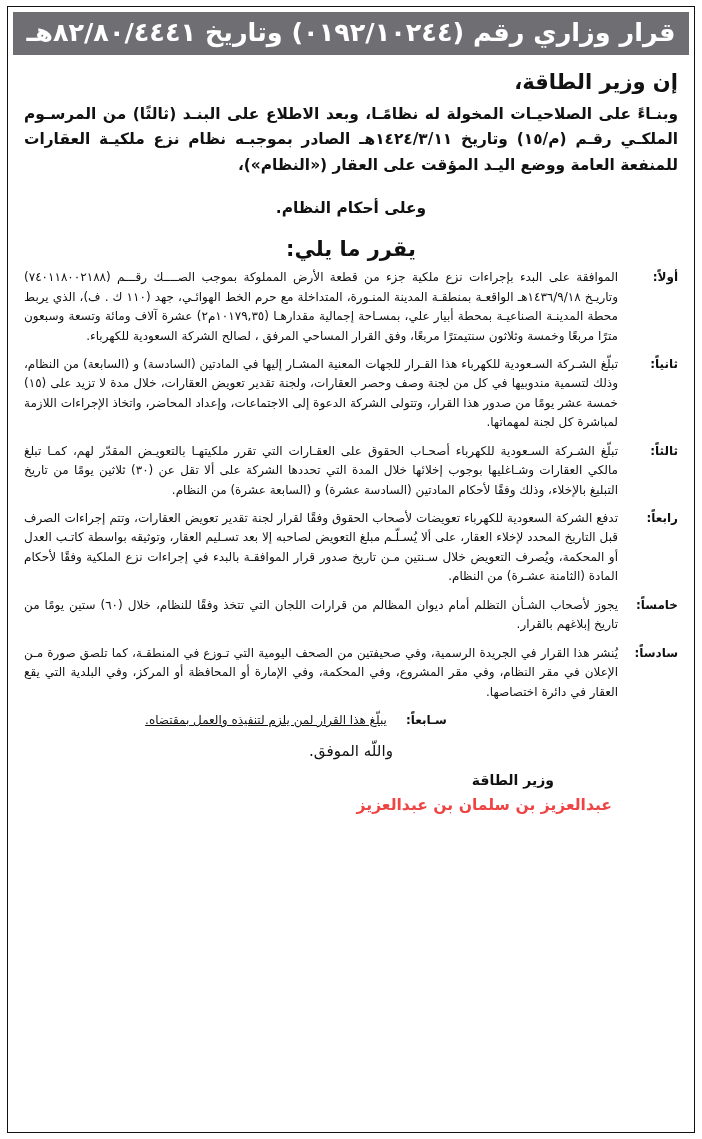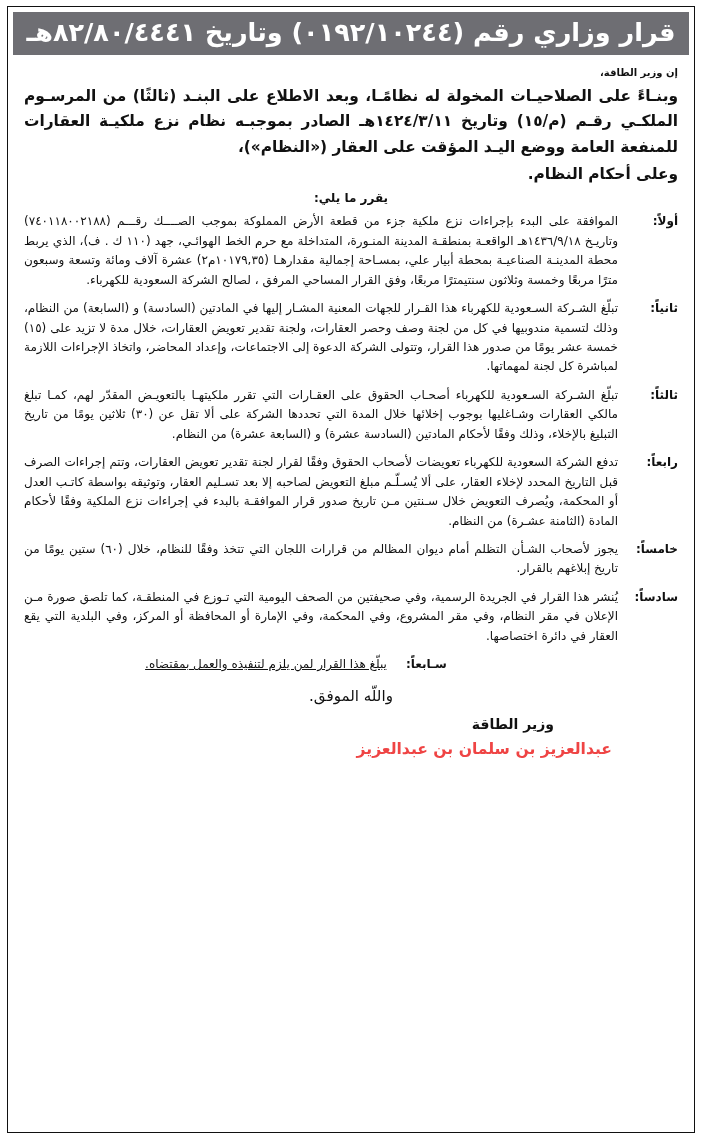--- a/index.html
+++ b/index.html
@@ -50,49 +50,49 @@
   }
   
   .body-wrap {
     flex: 1 1 auto;
     padding: 10px 16px 4px 16px;
     direction: rtl;
     text-align: justify;
     text-align-last: auto;
   }
   .para {
-    font-size: 10px;
+    font-size: 21px;
     line-height: 1.62;
     color: #111111;
     margin: 0 0 5px 0;
     text-align: justify;
     text-justify: inter-word;
   }
   .opening {
     text-align: right;
     font-weight: bold;
     margin-bottom: 3px;
   }
   .preamble {
     font-weight: bold;
     font-size: 15.4px;
     line-height: 1.66;
-    margin-bottom: 2px;
+    margin-bottom: 18px;
   }
   .preamble-last {
-    text-align: right;
+    text-align: center;
     font-weight: bold;
     font-size: 15.4px;
     margin-bottom: 4px;
   }
   .decides {
     text-align: center;
     font-weight: bold;
-    font-size: 12px;
-    margin: 4px 0 7px 0;
+    font-size: 21px;
+    margin: 16px 0 7px 0;
     color: #111111;
   }
   
   .clause {
     display: flex;
     flex-direction: row;
     align-items: flex-start;
     margin: 0 0 9px 0;
     gap: 6px;
   }

